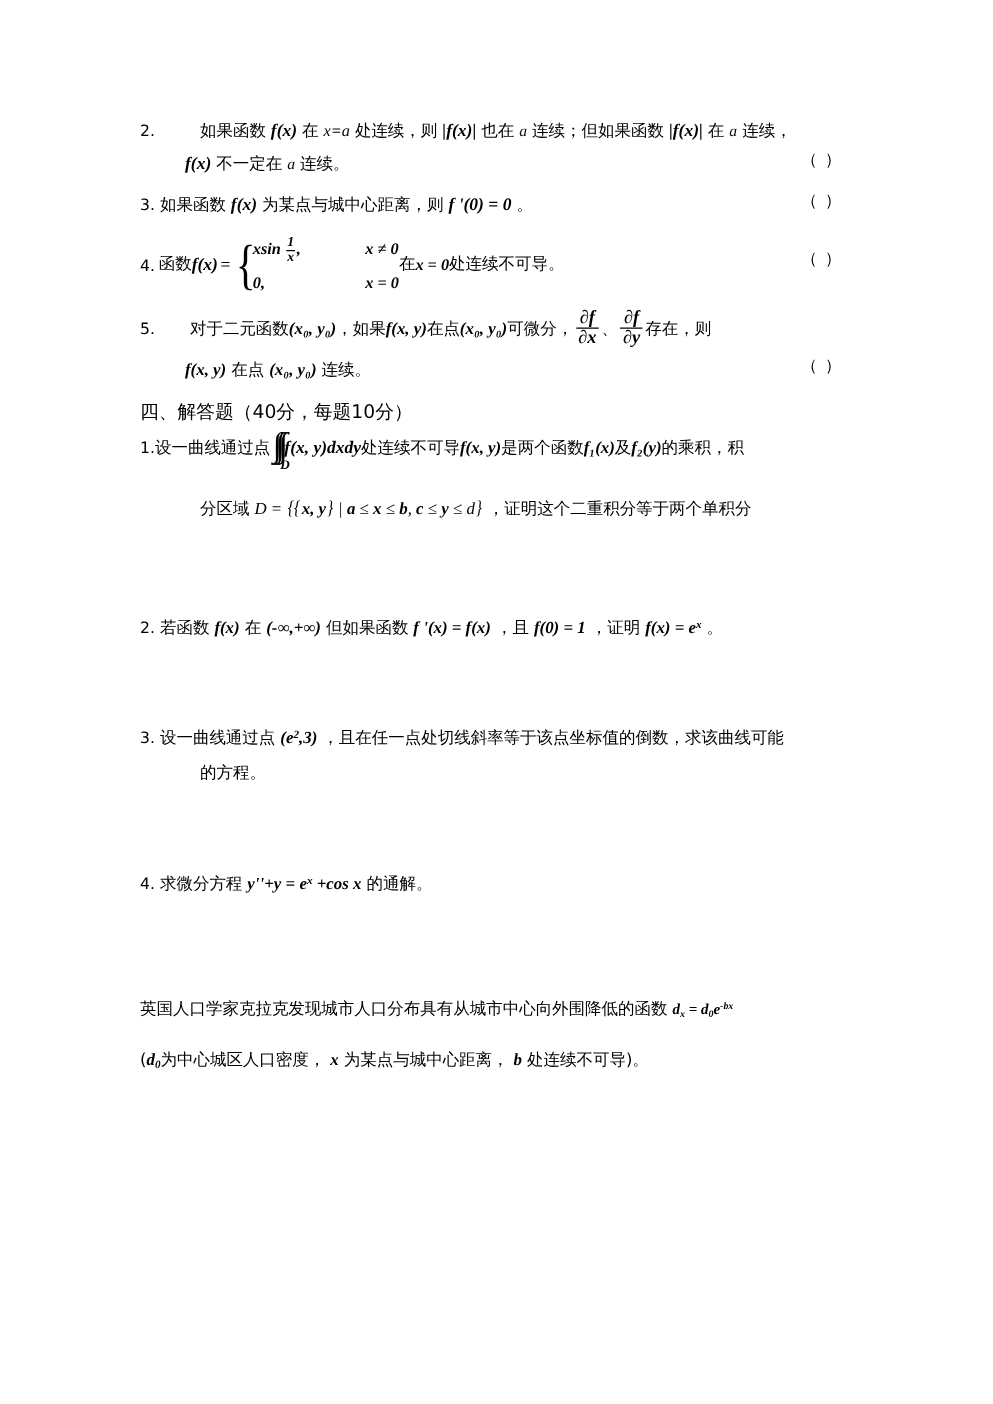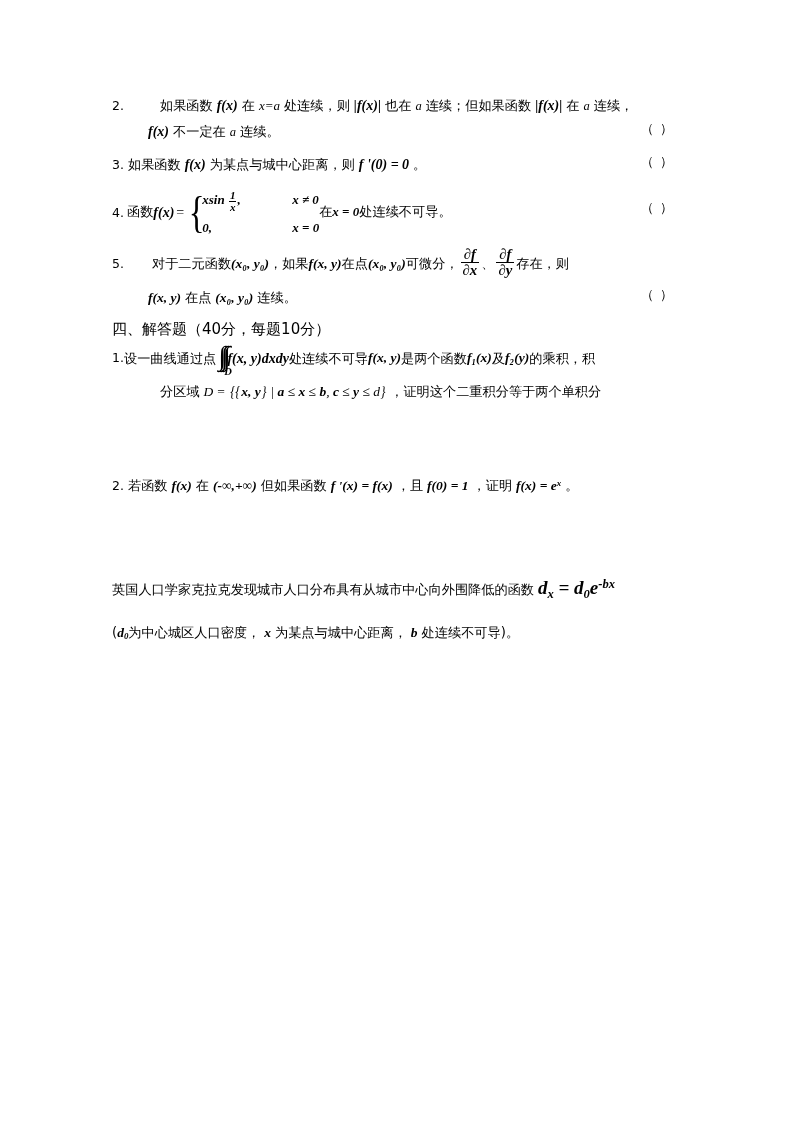--- a/index.html
+++ b/index.html
@@ -284,21 +284,21 @@
         </span>
         <span class="mi" style="font-size:14px;">f(x, y)dxdy</span>
         <span class="cn">处连续不可导</span>
         <span class="mi" style="font-size:13.5px;">f(x, y)</span>
         <span class="cn">是两个函数</span>
         <span class="mi" style="font-size:13.5px;">f₁(x)</span>
         <span class="cn">及</span>
         <span class="mi" style="font-size:13.5px;">f₂(y)</span>
         <span class="cn">的乘积，积</span>
       </div>
-      <div class="row indent2" style="margin-top:4px;">
+      <div class="row indent2" style="margin-top:20px;">
         <span class="cn">分区域</span>
         <span class="mib" style="font-size:13.5px;">D</span>
         <span class="mup" style="font-size:13.5px;">=</span>
         <span class="mib" style="font-size:13.5px;"><span class="dbrace">{{</span><span class="mi">x, y</span><span class="dbrace">}</span> | <span class="mi">a</span> ≤ <span class="mi">x</span> ≤ <span class="mi">b</span>, <span class="mi">c</span> ≤ <span class="mi">y</span> ≤ d<span class="dbrace">}</span></span>
         <span class="cn">，证明这个二重积分等于两个单积分</span>
       </div>
     </div>
 
     <div class="item" style="margin-top:68px;">
       <div class="row">
@@ -310,26 +310,45 @@
         <span class="cn">但如果函数</span>
         <span class="mi" style="font-size:13.5px;">f '(x) = f(x)</span>
         <span class="cn">，且</span>
         <span class="mi" style="font-size:13.5px;">f(0) = 1</span>
         <span class="cn">，证明</span>
         <span class="mi" style="font-size:13.5px;"><span class="mi">f</span>(<span class="mi">x</span>) = <span class="mi">e</span><sup class="p">x</sup></span>
         <span class="cn">。</span>
       </div>
     </div>
 
-
+    <div class="item" style="margin-top:62px;">
+      <div class="row">
+        <span class="num">3.</span>
+        <span class="cn">设一曲线通过点</span>
+        <span class="mi" style="font-size:13.5px;">(<span class="mi">e</span><sup class="p">2</sup>,3)</span>
+        <span class="cn">，且在任一点处切线斜率等于该点坐标值的倒数，求该曲线可能</span>
+      </div>
+      <div class="row indent2" style="margin-top:2px;">
+        <span class="cn">的方程。</span>
+      </div>
+    </div>
+
+    <div class="item" style="margin-top:62px;">
+      <div class="row">
+        <span class="num">4.</span>
+        <span class="cn">求微分方程</span>
+        <span class="mi" style="font-size:13.5px;"><span class="mi">y''</span>+<span class="mi">y</span> = <span class="mi">e</span><sup class="p">x</sup> +<span class="mi">cos x</span></span>
+        <span class="cn">的通解。</span>
+      </div>
+    </div>
 
     <div class="item" style="margin-top:74px;">
       <div class="row">
         <span class="cn">英国人口学家克拉克发现城市人口分布具有从城市中心向外围降低的函数</span>
-        <span class="mi" style="font-size:19px;"><span class="mi">d</span><sub class="s">x</sub> = <span class="mi">d</span><sub class="s">0</sub><span class="mi">e</span><sup class="p">-<span class="mi">bx</span></sup></span>
+        <span class="mi" style="font-size:12px;"><span class="mi">d</span><sub class="s">x</sub> = <span class="mi">d</span><sub class="s">0</sub><span class="mi">e</span><sup class="p">-<span class="mi">bx</span></sup></span>
       </div>
       <div class="row" style="margin-top:14px;">
         <span class="cn">(</span><span class="mi" style="font-size:13.5px;"><span class="mi">d</span><sub class="s">0</sub></span><span class="cn">为中心城区人口密度，</span>
         <span class="mi" style="font-size:13.5px;">x</span>
         <span class="cn">为某点与城中心距离，</span>
         <span class="mi" style="font-size:13.5px;">b</span>
         <span class="cn">处连续不可导)。</span>
       </div>
     </div>
 

